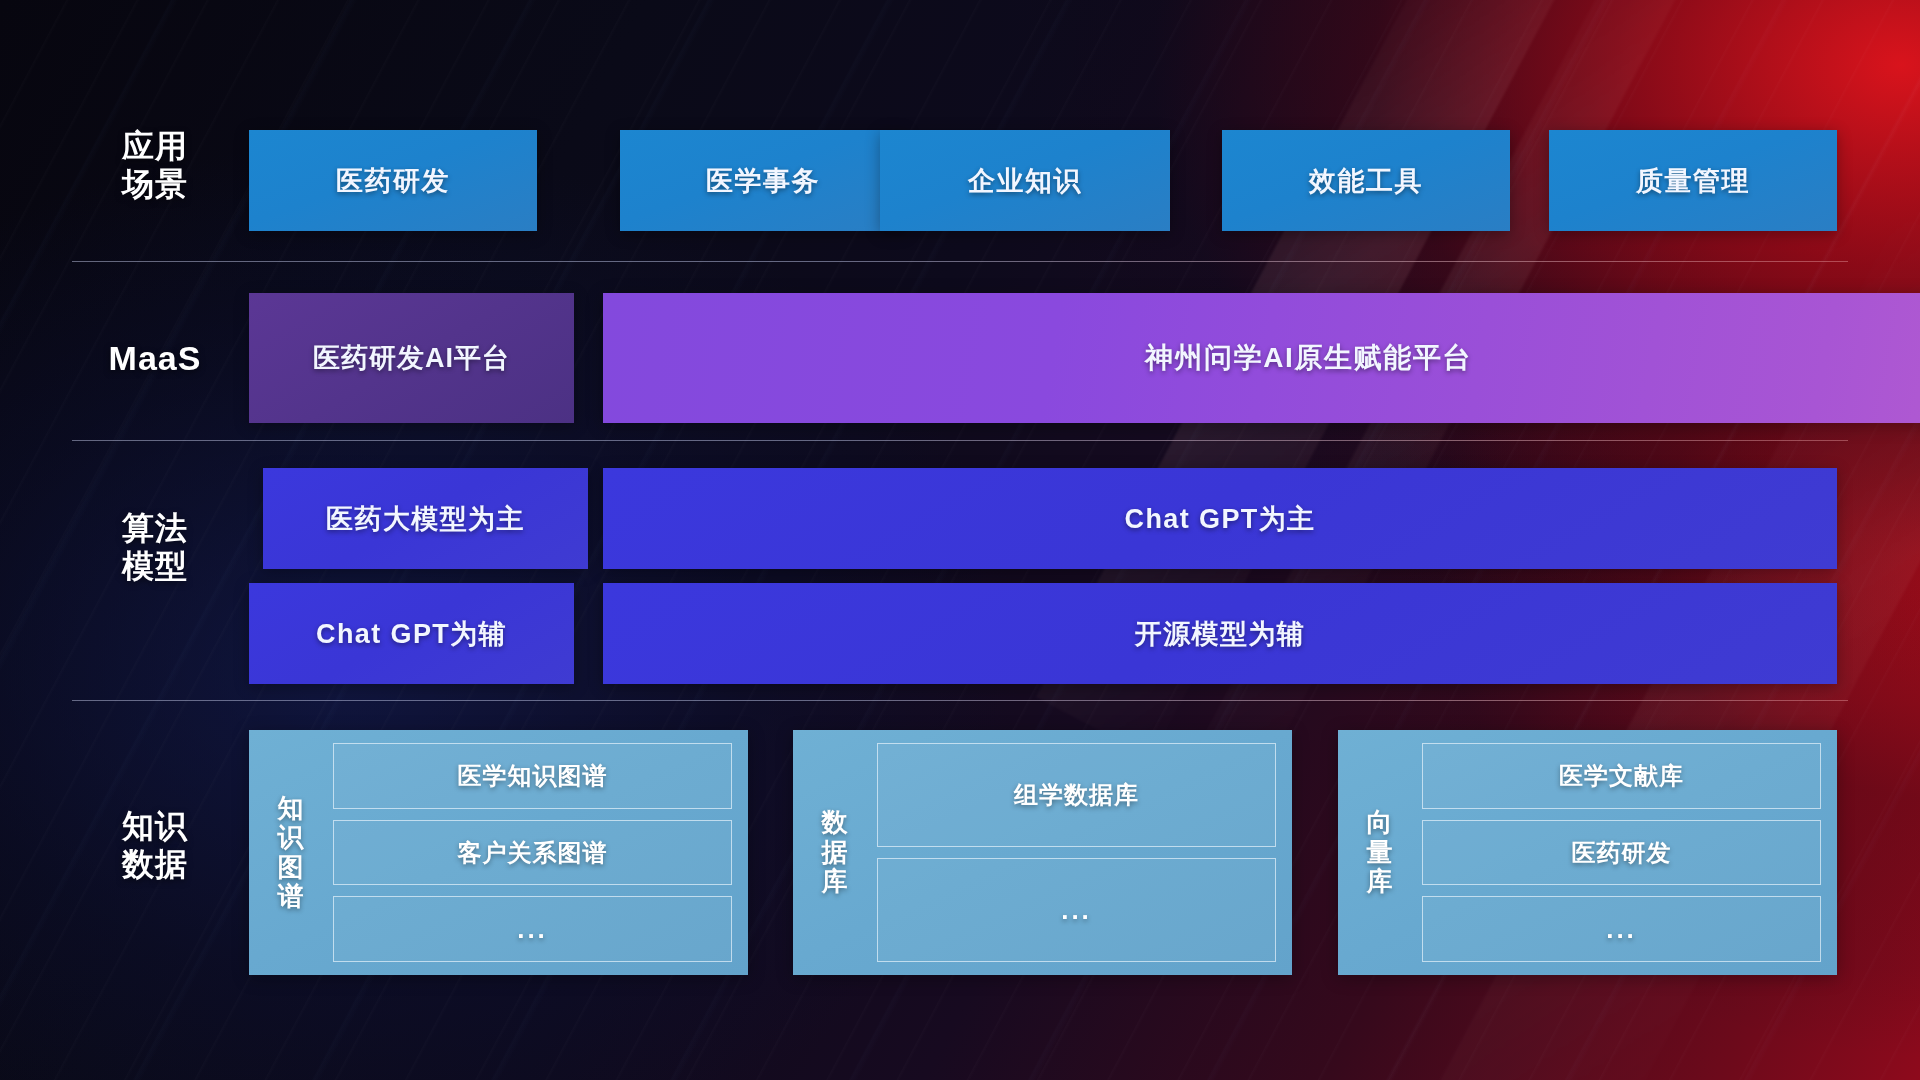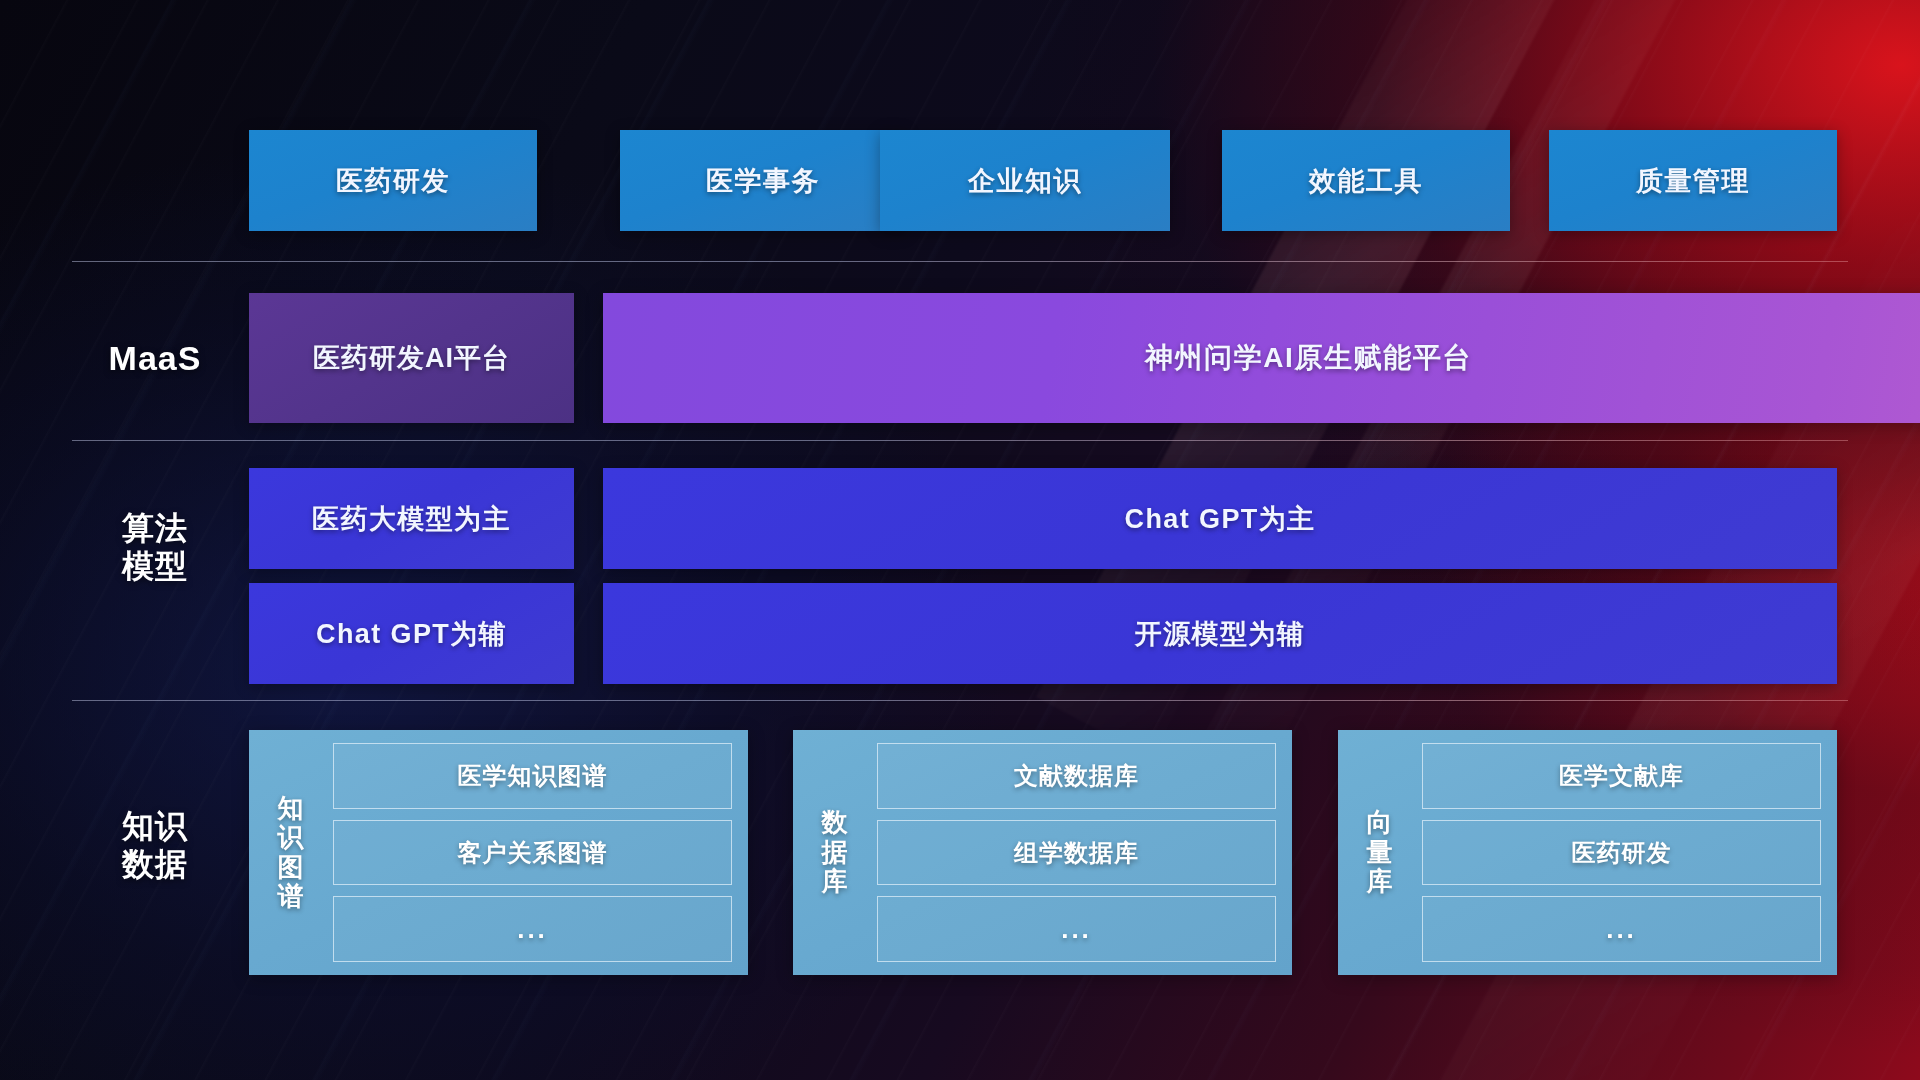--- a/index.html
+++ b/index.html
@@ -176,20 +176,24 @@
 <body>
 
 <div id="stage">
 
   <div class="streak" style="left:1240px;top:-120px;width:130px;height:900px;"></div>
   <div class="streak" style="left:1430px;top:-180px;width:70px;height:1000px;opacity:.7;"></div>
   <div class="streak" style="left:1660px;top:200px;width:180px;height:980px;opacity:.5;"></div>
 
   <div id="content">
 
+    <div class="rowlabel" style="left:80px; top:128px; font-size:32px;">
+      <div>应用</div>
+      <div>场景</div>
+    </div>
 
     <div class="box app-box" style="left:249px; width:288px;">医药研发</div>
     <div class="box app-box" style="left:574px; width:286px;margin-left:46px;">医学事务</div>
     <div class="box app-box" style="left:880px; width:290px;">企业知识</div>
     <div class="box app-box" style="left:1222px; width:288px;">效能工具</div>
     <div class="box app-box" style="left:1549px; width:288px;">质量管理</div>
 
     <div class="divider" style="top:261px;"></div>
 
     <div class="rowlabel" style="left:80px; top:338px; font-size:34px;">
@@ -199,21 +203,21 @@
     <div class="box maas-left" style="left:249px; width:325px;">医药研发AI平台</div>
     <div class="box maas-right" style="left:603px; width:1411px;">神州问学AI原生赋能平台</div>
 
     <div class="divider" style="top:440px;"></div>
 
     <div class="rowlabel" style="left:80px; top:510px; font-size:32px;">
       <div>算法</div>
       <div>模型</div>
     </div>
 
-    <div class="box algo-box" style="left:249px; top:468px; width:325px;">医药大模型为主</div>
+    <div class="box algo-box" style="left:263px; top:468px; width:325px;">医药大模型为主</div>
     <div class="box algo-box" style="left:603px; top:468px; width:1234px;">Chat GPT为主</div>
 
     <div class="box algo-box" style="left:249px; top:583px; width:325px;">Chat GPT为辅</div>
     <div class="box algo-box" style="left:603px; top:583px; width:1234px;">开源模型为辅</div>
 
     <div class="divider" style="top:700px;"></div>
 
     <div class="rowlabel" style="left:80px; top:808px; font-size:32px;">
       <div>知识</div>
       <div>数据</div>
@@ -237,21 +241,20 @@
 
     <div class="kd-card" style="left:793px; width:499px;">
       <div class="kd-vlabel">
         <div>
           <span>数</span>
           <span>据</span>
           <span>库</span>
         </div>
       </div>
       <div class="kd-items">
-        <div class="kd-item">文献数据库</div>
         <div class="kd-item">组学数据库</div>
         <div class="kd-item ellipsis">...</div>
       </div>
     </div>
 
     <div class="kd-card" style="left:1338px; width:499px;">
       <div class="kd-vlabel">
         <div>
           <span>向</span>
           <span>量</span>

